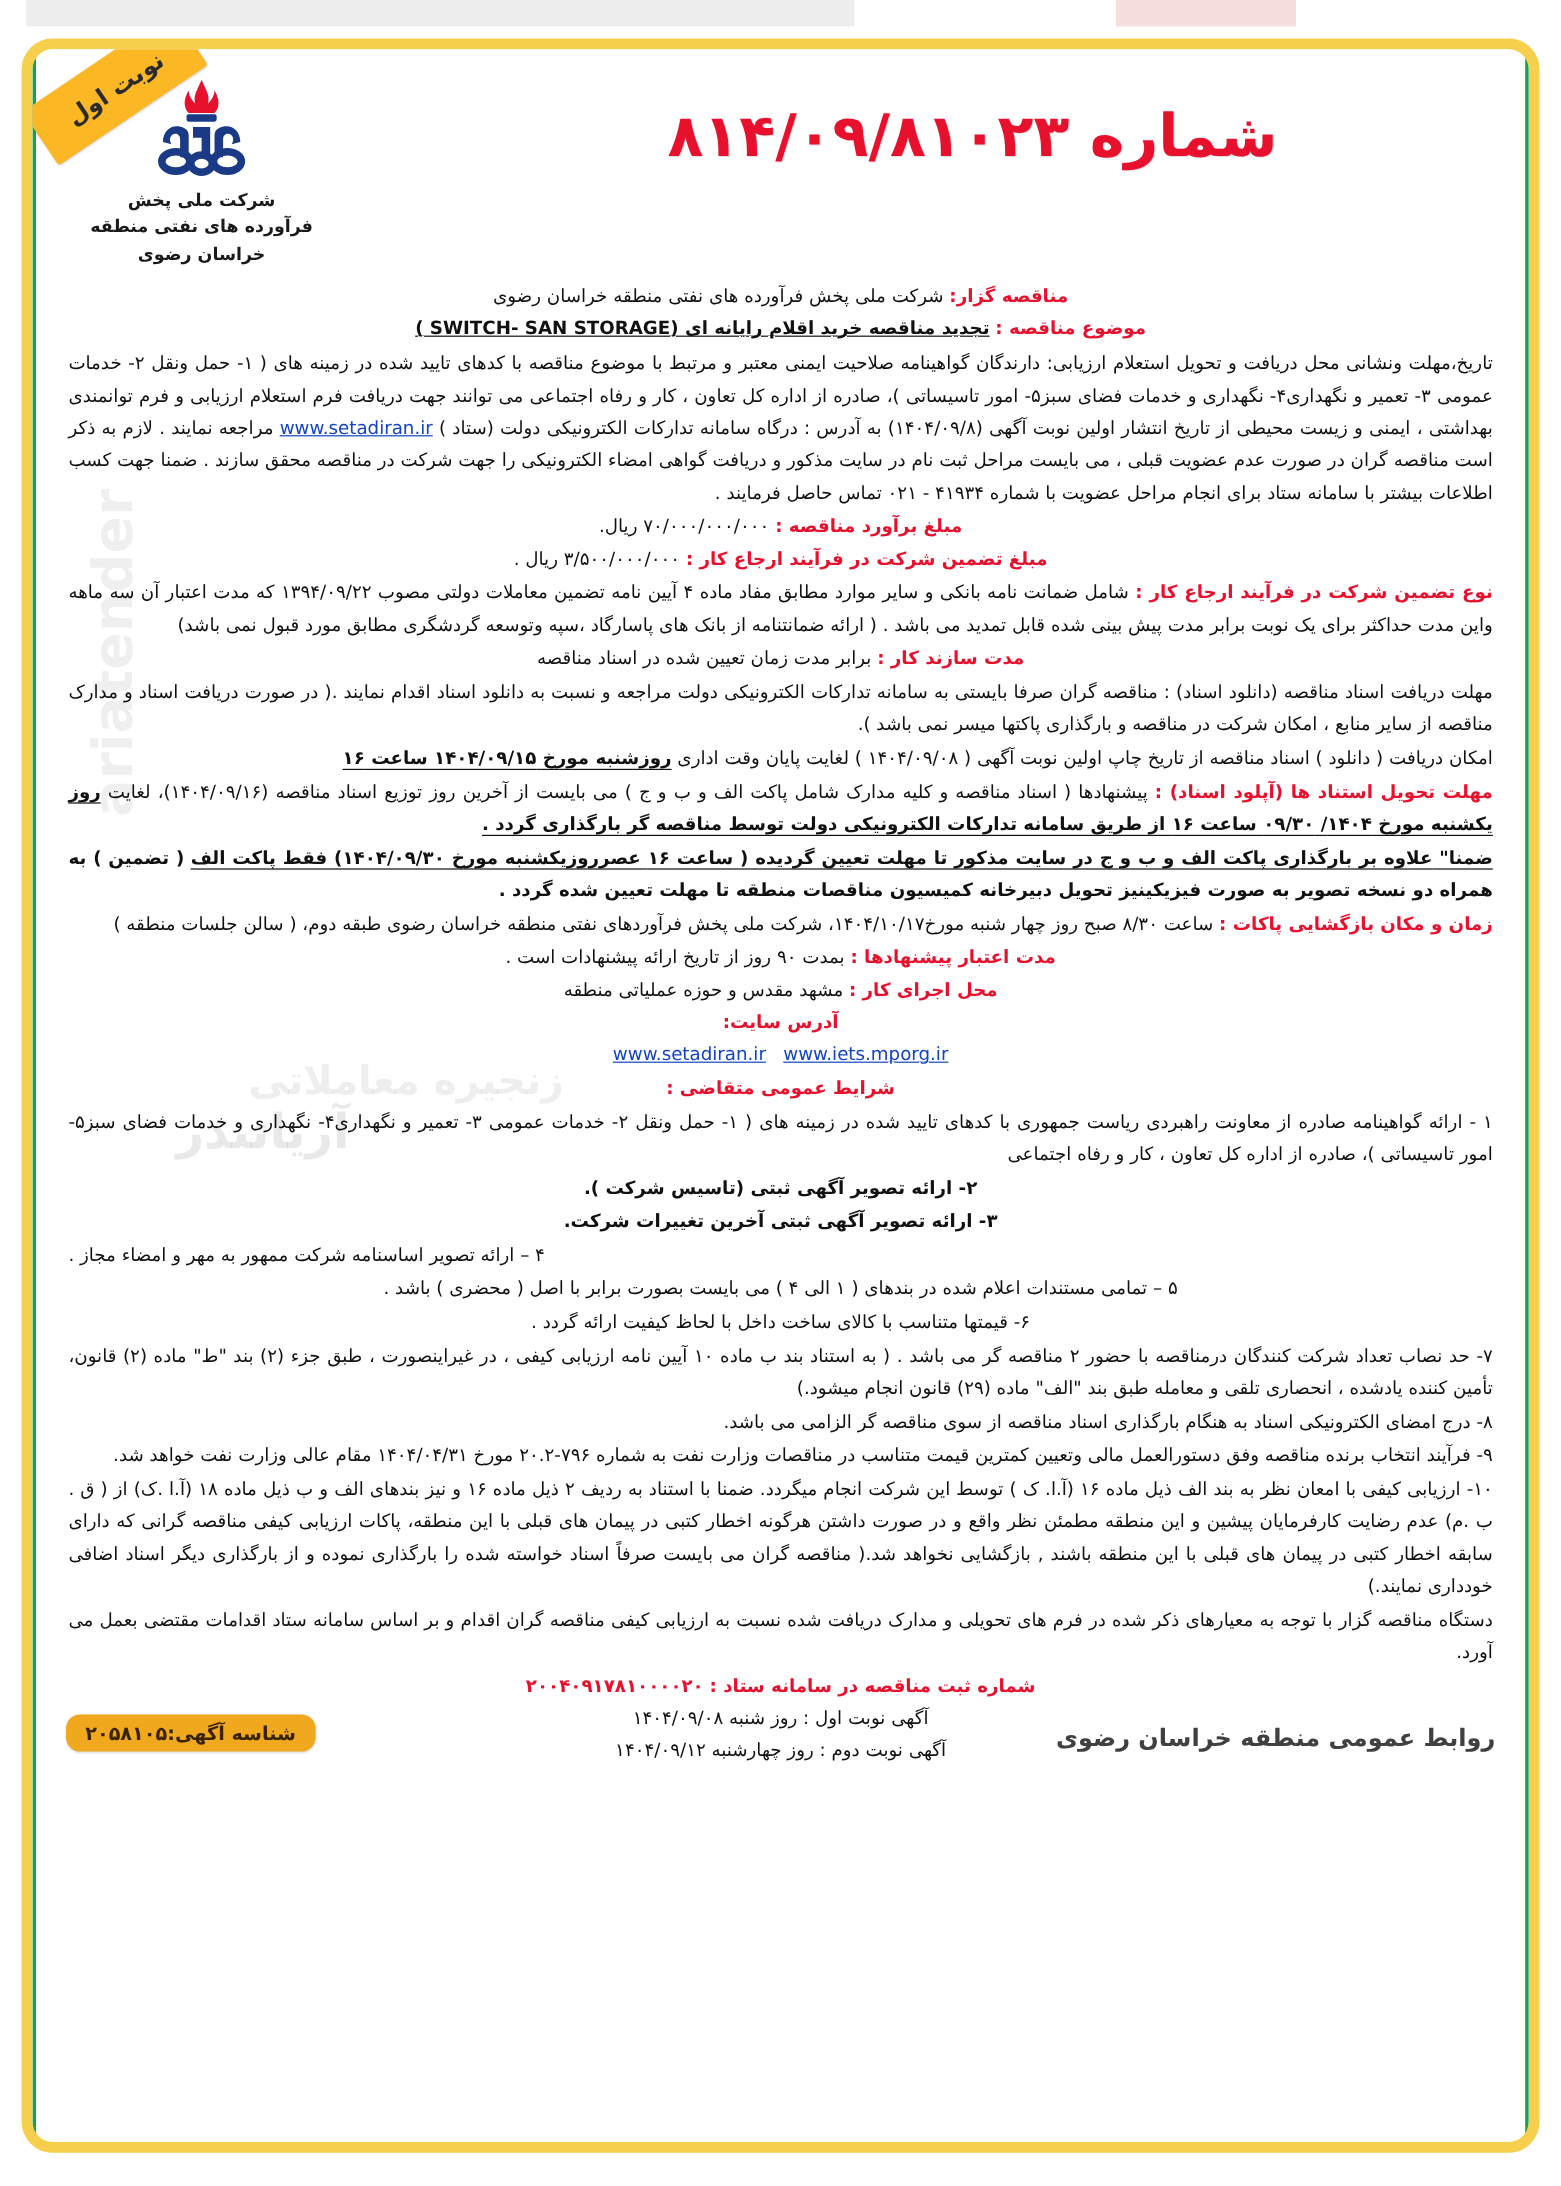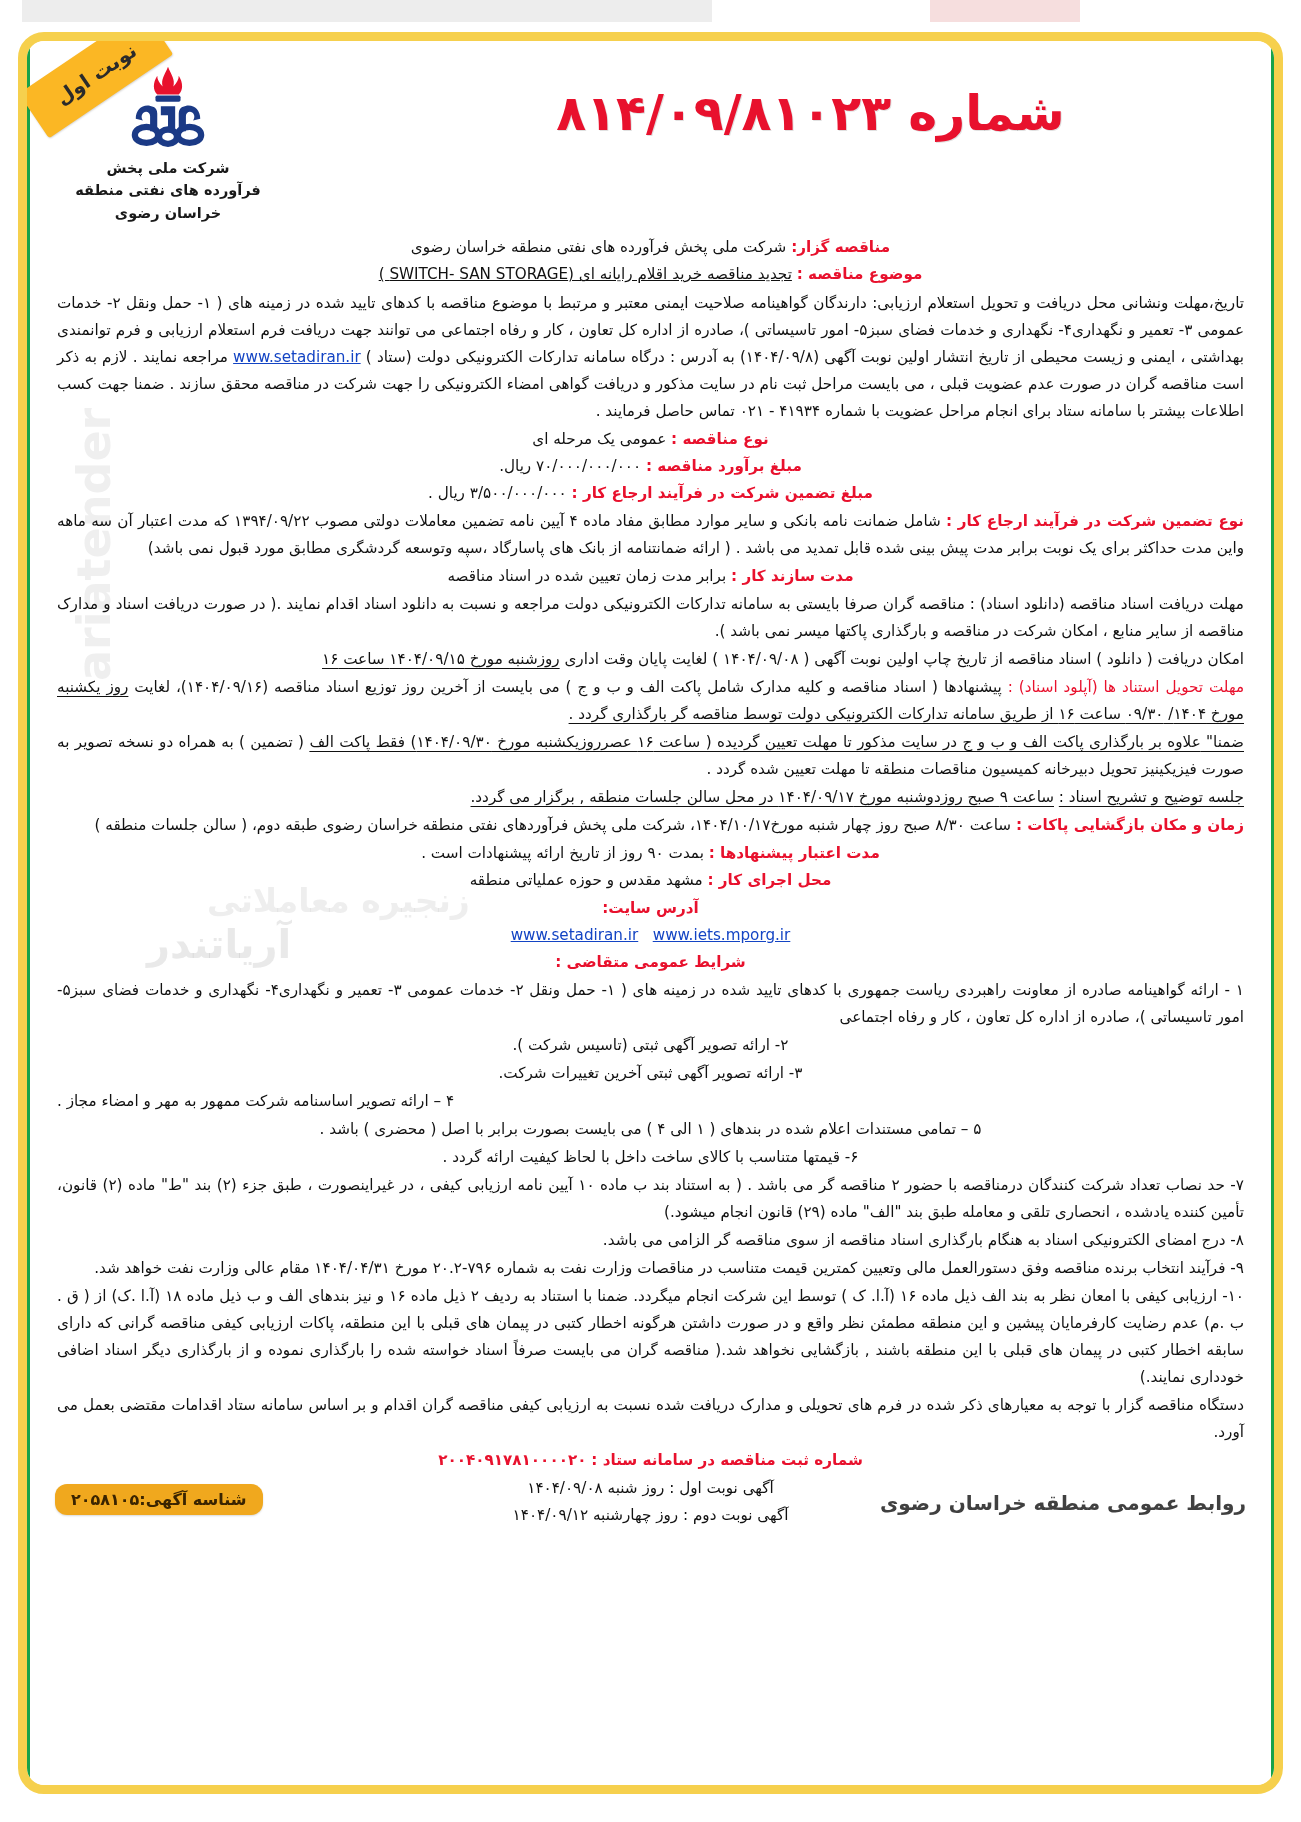--- a/index.html
+++ b/index.html
@@ -118,21 +118,21 @@
   
   .body {
     padding: 4px 30px 0 30px;
     font-size: 15.2px;
     line-height: 1.78;
     color: #111;
     text-align: justify;
   }
   .lbl { color: #e8112d; font-weight: bold; }
   .para { text-align: justify; text-justify: inter-word; margin: 1px 0; }
-  b, .b { font-weight: normal; }
+  b, .b { font-weight: bold; }
   .u { text-decoration: underline; }
   .link { color: #1344c4; text-decoration: underline; }
 
   
   .kv { display: block; text-align: right; }
   .ul-line { text-decoration: underline; text-underline-offset: 4px; }
 
   .numbered { margin: 1px 0; text-align: justify; }
 
   
@@ -257,24 +257,20 @@
         <span class="lbl">موضوع مناقصه :</span>
         <span class="b u">تجدید مناقصه خرید اقلام رایانه ای (SWITCH- SAN STORAGE )</span>
       </div>
 
       <div class="para">
         <span>تاریخ،مهلت ونشانی محل دریافت و تحویل استعلام ارزیابی: دارندگان گواهینامه صلاحیت ایمنی معتبر و مرتبط با موضوع مناقصه با کدهای تایید شده در زمینه های ( ۱- حمل ونقل ۲- خدمات عمومی ۳- تعمیر و نگهداری۴- نگهداری و خدمات فضای سبز۵- امور تاسیساتی )،  صادره از اداره کل تعاون ، کار و رفاه اجتماعی می توانند جهت دریافت فرم استعلام ارزیابی و فرم توانمندی بهداشتی ، ایمنی و زیست محیطی از تاریخ انتشار اولین نوبت آگهی (۱۴۰۴/۰۹/۸) به آدرس :  درگاه سامانه تدارکات الکترونیکی دولت (ستاد )</span>
         <a class="link" href="#">www.setadiran.ir</a>
         <span>مراجعه نمایند . لازم به ذکر است مناقصه گران در صورت عدم عضویت قبلی ، می بایست مراحل ثبت نام در سایت مذکور و دریافت گواهی امضاء الکترونیکی را جهت شرکت در مناقصه محقق سازند . ضمنا   جهت کسب اطلاعات بیشتر با سامانه ستاد برای انجام مراحل عضویت با شماره ۴۱۹۳۴ - ۰۲۱ تماس حاصل فرمایند .</span>
       </div>
 
-      <div class="kv" style="text-align:center">
-        <span class="lbl">نوع مناقصه :</span>
-        <span>عمومی یک مرحله ای</span>
-      </div>
 
       <div class="kv" style="text-align:center">
         <span class="lbl">مبلغ برآورد مناقصه :</span>
         <span>۷۰/۰۰۰/۰۰۰/۰۰۰ ریال.</span>
       </div>
 
       <div class="kv" style="text-align:center">
         <span class="lbl">مبلغ تضمین شرکت در فرآیند ارجاع کار :</span>
         <span>۳/۵۰۰/۰۰۰/۰۰۰ ریال .</span>
       </div>
@@ -301,24 +297,20 @@
         <span>پیشنهادها ( اسناد مناقصه و کلیه مدارک شامل پاکت الف و ب و ج  )  می بایست از آخرین روز توزیع اسناد مناقصه (۱۴۰۴/۰۹/۱۶)، لغایت</span>
         <span class="b ul-line">روز یکشنبه  مورخ  ۱۴۰۴/ ۰۹/۳۰ ساعت ۱۶ از طریق سامانه تدارکات الکترونیکی دولت توسط مناقصه گر بارگذاری گردد .</span>
       </div>
 
       <div class="para">
         <span class="b ul-line">ضمنا" </span>
         <span class="b ul-line">علاوه بر بارگذاری پاکت الف و ب و ج در سایت مذکور تا مهلت تعیین گردیده ( ساعت ۱۶ عصرروزیکشنبه مورخ ۱۴۰۴/۰۹/۳۰) فقط پاکت الف</span>
         <span class="b">( تضمین ) به همراه دو نسخه تصویر به صورت فیزیکینیز تحویل دبیرخانه کمیسیون مناقصات منطقه تا مهلت تعیین شده گردد .</span>
       </div>
 
-      <div class="para">
-        <span class="b ul-line">جلسه توضیح و تشریح اسناد :</span>
-        <span class="b ul-line">ساعت ۹ صبح روزدوشنبه مورخ ۱۴۰۴/۰۹/۱۷ در محل سالن جلسات منطقه , برگزار می گردد.</span>
-      </div>
 
       <div class="para">
         <span class="lbl">زمان و مکان بازگشایی پاکات :</span>
         <span>ساعت ۸/۳۰ صبح روز چهار شنبه مورخ۱۴۰۴/۱۰/۱۷، شرکت ملی پخش فرآوردهای نفتی منطقه خراسان رضوی  طبقه دوم، ( سالن جلسات منطقه )</span>
       </div>
 
       <div class="kv" style="text-align:center">
         <span class="lbl">مدت اعتبار پیشنهادها :</span>
         <span>بمدت ۹۰ روز از تاریخ ارائه پیشنهادات است .</span>
       </div>

